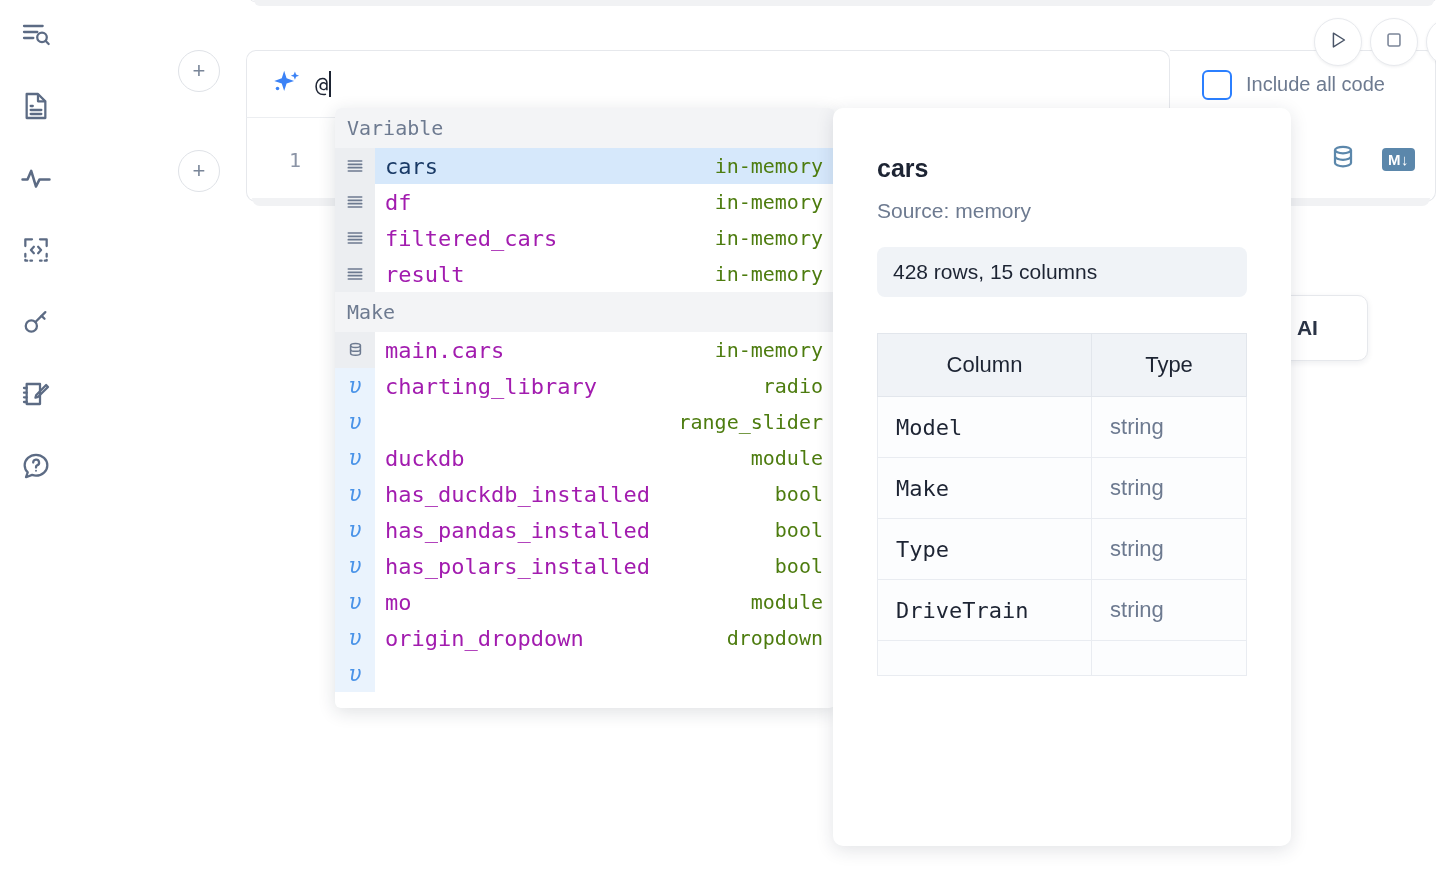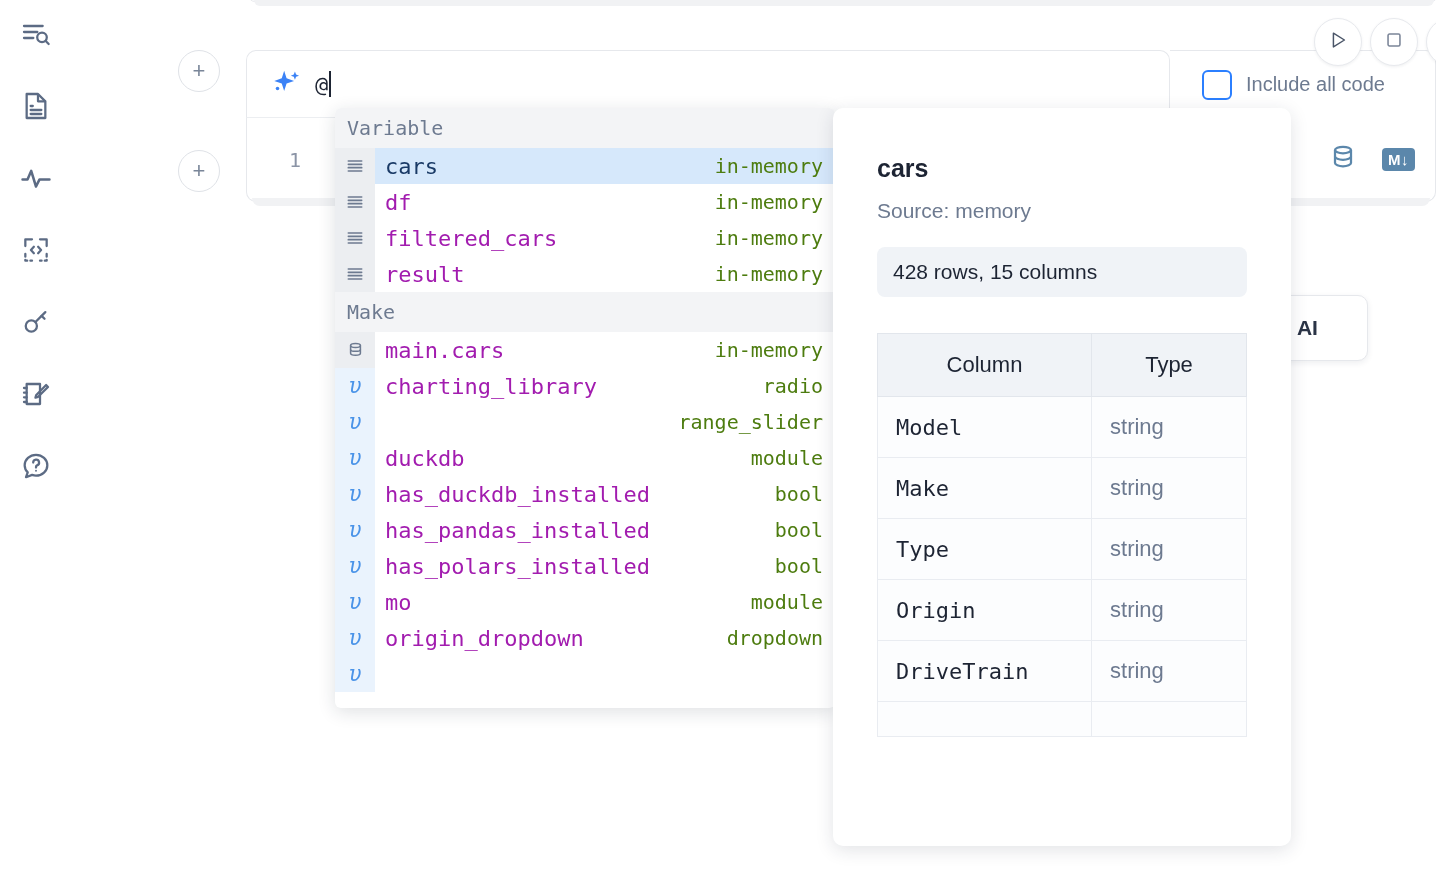--- a/index.html
+++ b/index.html
@@ -497,24 +497,20 @@
           </tr>
           <tr>
             <td class="col-name">Make</td>
             <td class="col-type">string</td>
           </tr>
           <tr>
             <td class="col-name">Type</td>
             <td class="col-type">string</td>
           </tr>
           <tr>
-            <td class="col-name">Origin</td>
-            <td class="col-type">string</td>
-          </tr>
-          <tr>
             <td class="col-name">DriveTrain</td>
             <td class="col-type">string</td>
           </tr>
           <tr>
             <td class="col-name"></td>
             <td class="col-type"></td>
           </tr>
         </tbody>
       </table>
     </div>

